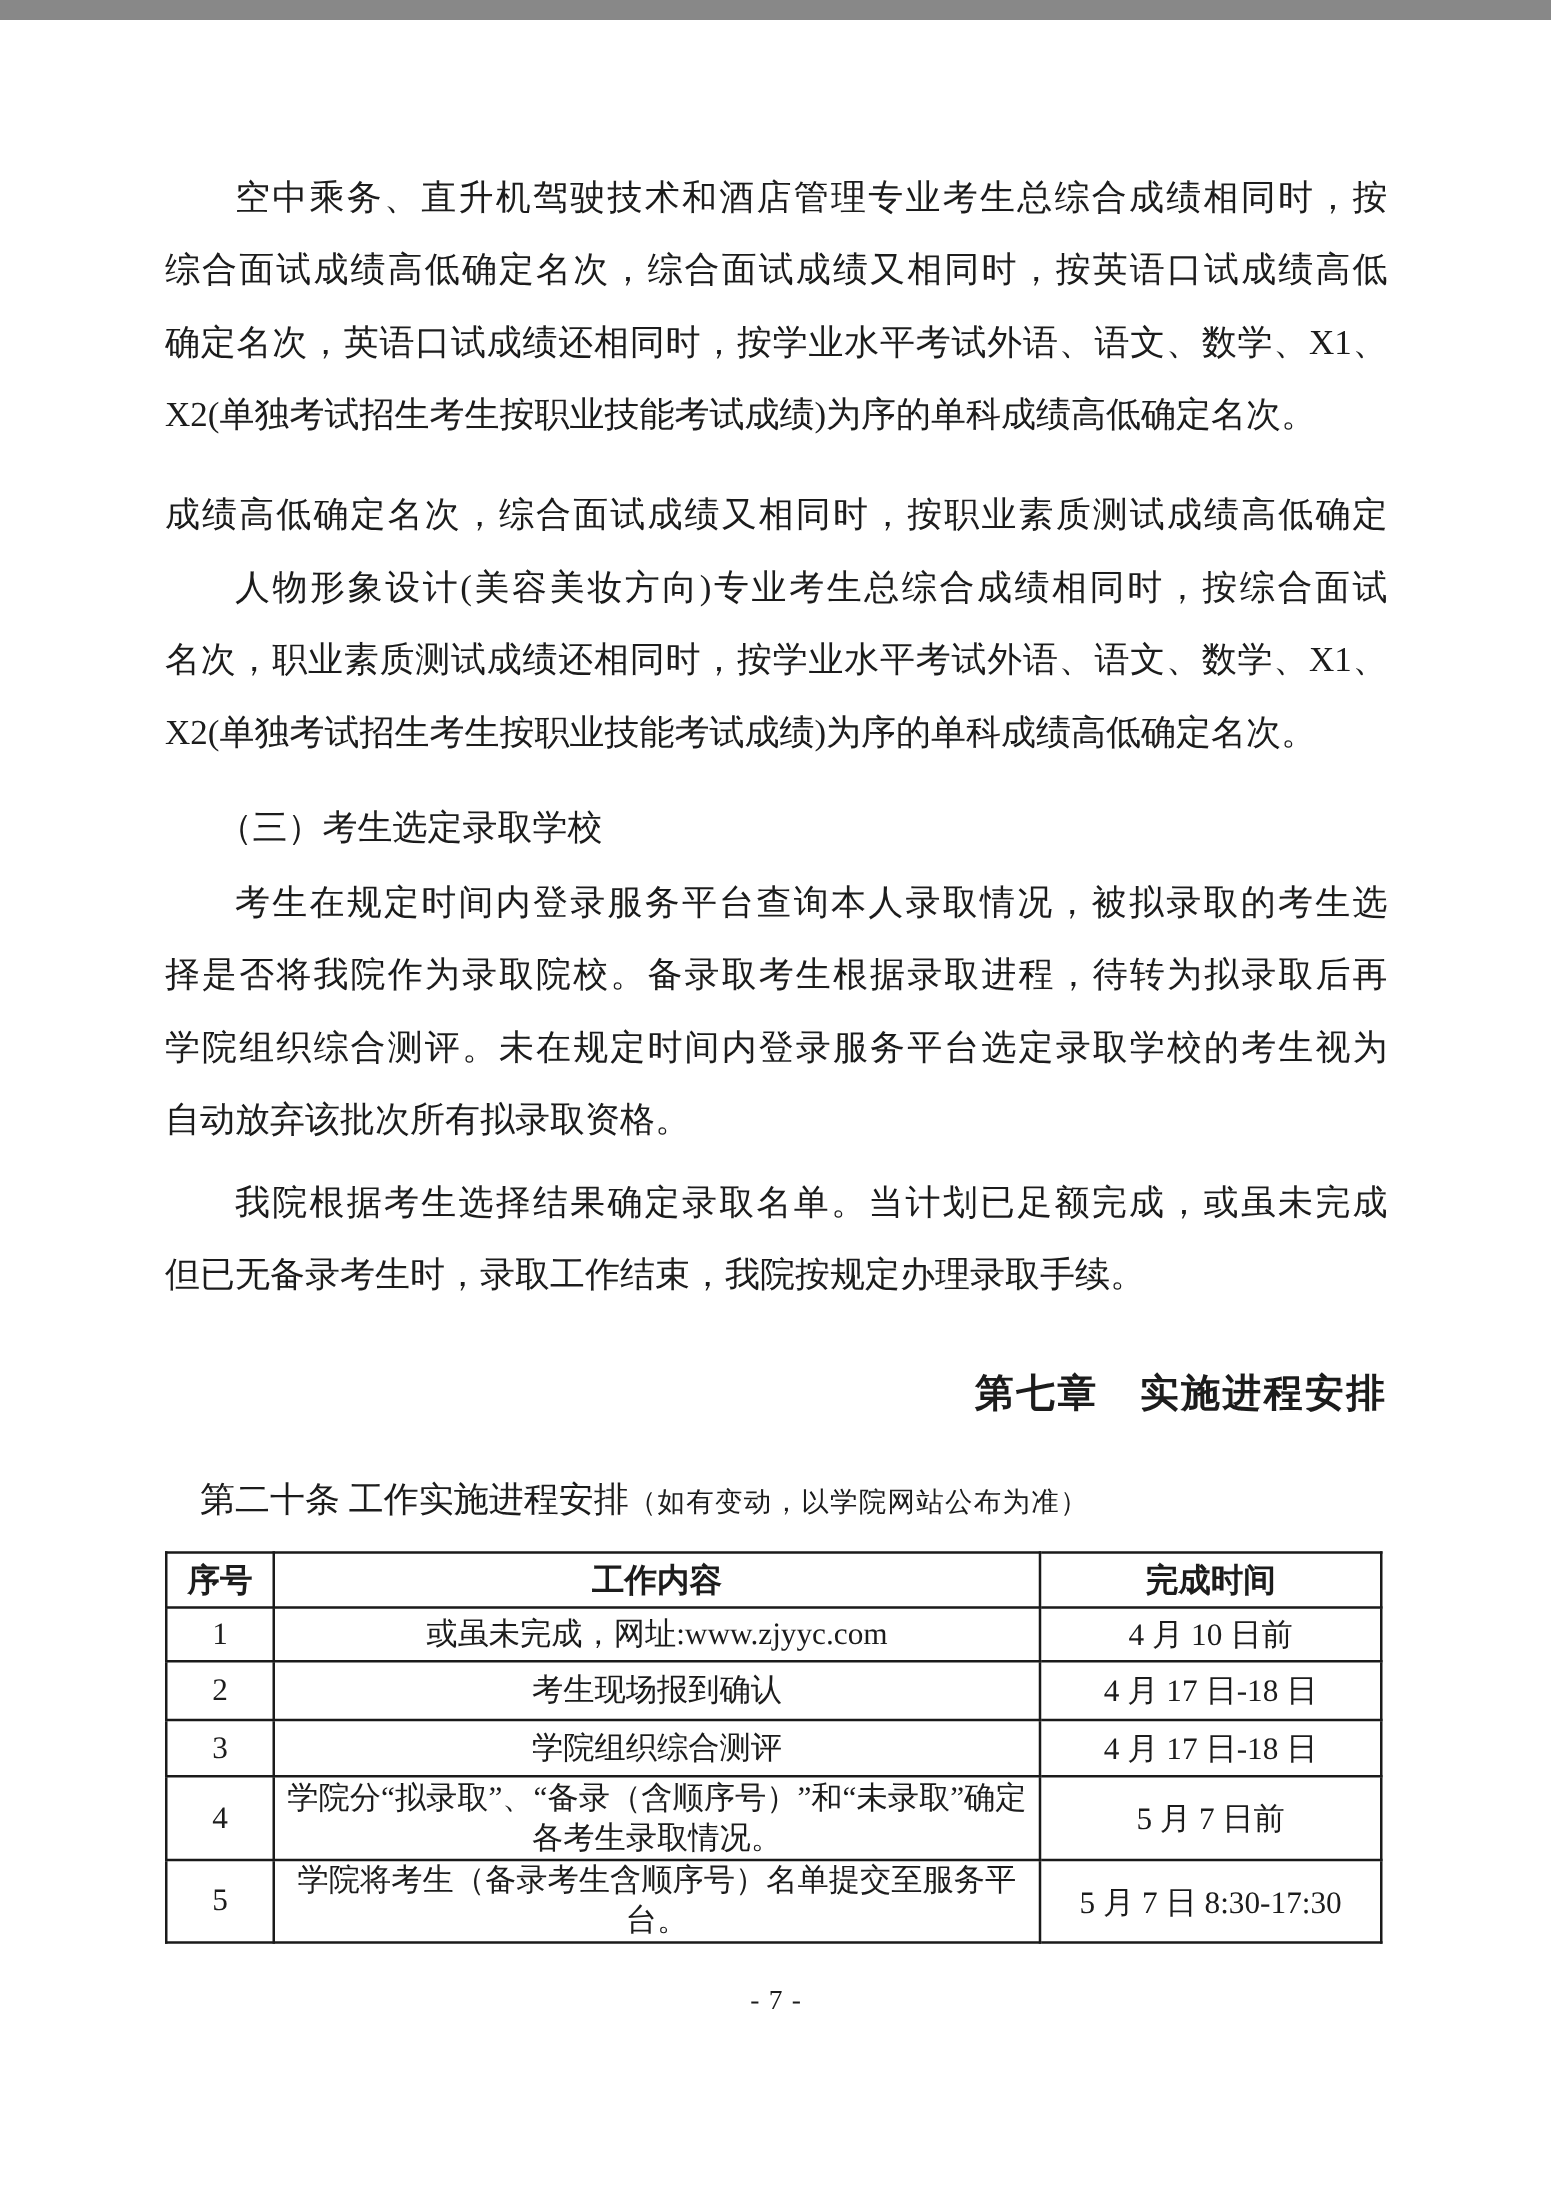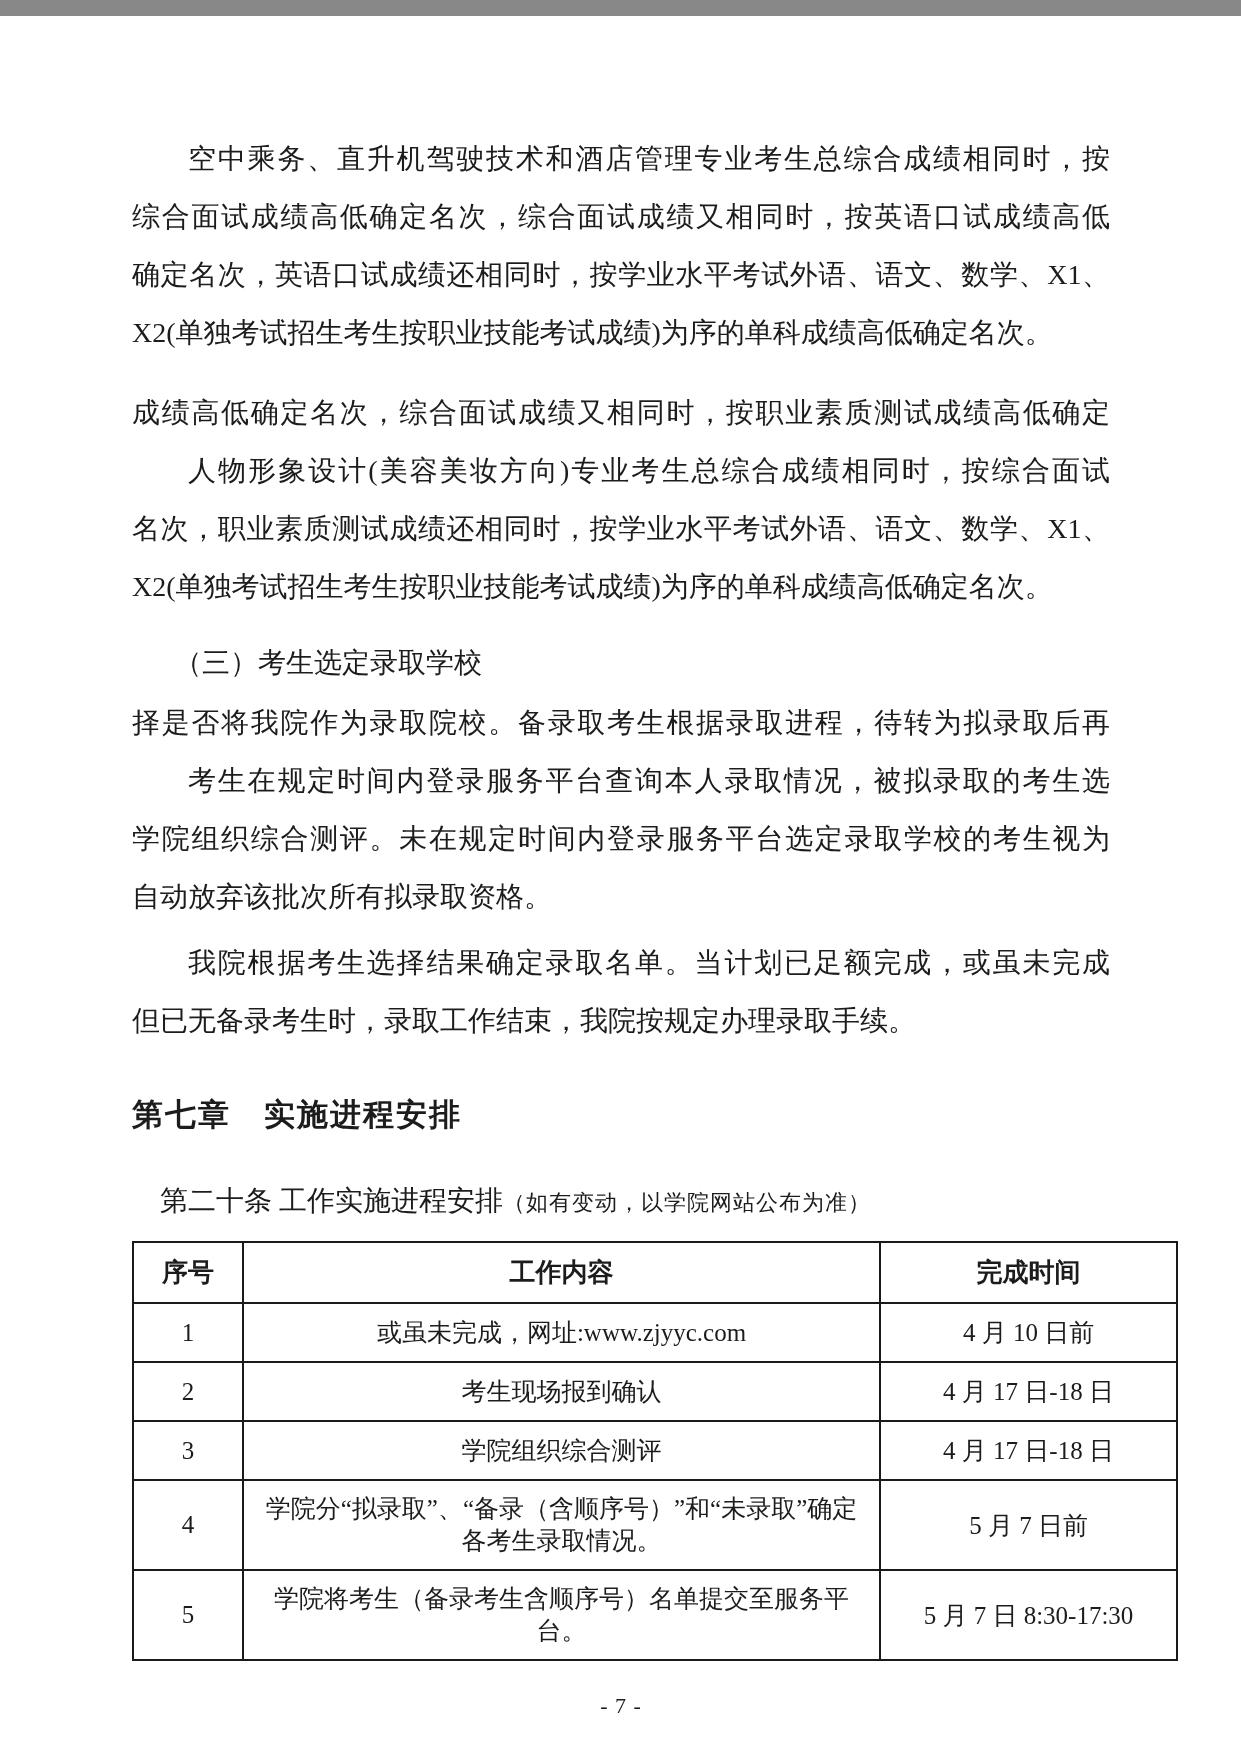--- a/index.html
+++ b/index.html
@@ -36,21 +36,21 @@
   .p2{margin-bottom:18px;}
   .p3{margin-bottom:12px;}
   .psub{margin-bottom:2px;}
   .p5{margin-bottom:8px;}
   .p6{margin-bottom:0;}
   .chapter{
     margin-top:35px;
     font-size:31px;
     font-weight:bold;
     height:60px;line-height:60px;
-    text-align:left;
+    text-align:right;
     letter-spacing:2px;
   }
   .article{
     margin-top:27px;
     height:58px;line-height:58px;
     font-size:28px;
     text-indent:28px;
     white-space:nowrap;
   }
   .article .note{
@@ -61,21 +61,21 @@
     margin-top:11px;
     border-collapse:collapse;
     width:974px;
     table-layout:fixed;
   }
   table.sched th, table.sched td{
     border:2px solid #1a1a1a;
     font-size:25px;
     text-align:center;
     vertical-align:middle;
-    padding:12px;
+    padding:0;
     overflow:hidden;
   }
   table.sched th{font-weight:bold;font-size:26px;}
   .c-no{width:84px;}
   .c-task{width:611px;}
   .c-time{width:271px;white-space:nowrap;}
   td.c-task{
     text-align:left;
     padding-left:16px;
     padding-right:8px;
@@ -114,22 +114,22 @@
       <div class="line j">名次，职业素质测试成绩还相同时，按学业水平考试外语、语文、数学、X1、</div>
       <div class="line">X2(单独考试招生考生按职业技能考试成绩)为序的单科成绩高低确定名次。</div>
     </div>
 
 
     <div class="para psub">
       <div class="line indent-sub">（三）考生选定录取学校</div>
     </div>
 
     <div class="para p5">
+      <div class="line j indent">考生在规定时间内登录服务平台查询本人录取情况，被拟录取的考生选</div>
       <div class="line j">择是否将我院作为录取院校。备录取考生根据录取进程，待转为拟录取后再</div>
-      <div class="line j indent">考生在规定时间内登录服务平台查询本人录取情况，被拟录取的考生选</div>
       <div class="line j">学院组织综合测评。未在规定时间内登录服务平台选定录取学校的考生视为</div>
       <div class="line">自动放弃该批次所有拟录取资格。</div>
     </div>
 
     <div class="para p6">
       <div class="line j indent">我院根据考生选择结果确定录取名单。当计划已足额完成，或虽未完成</div>
       <div class="line">但已无备录考生时，录取工作结束，我院按规定办理录取手续。</div>
     </div>
 
     <div class="chapter">第七章　实施进程安排</div>

